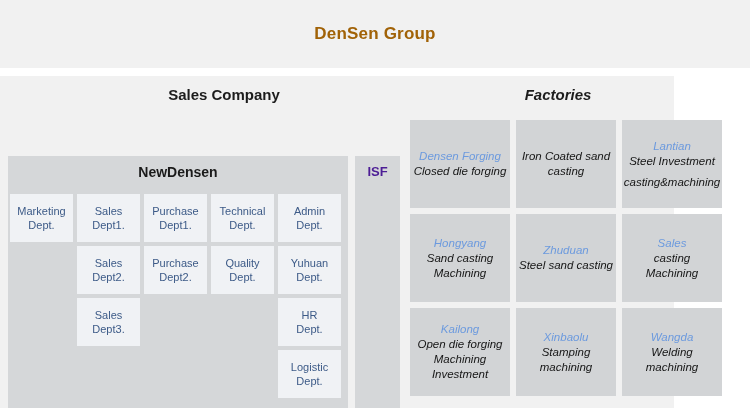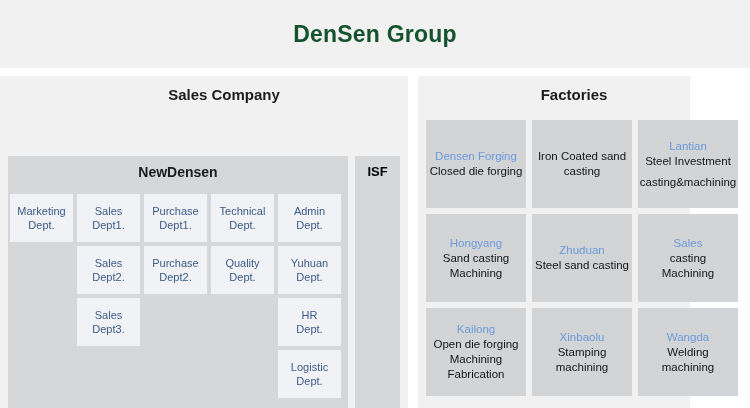--- a/index.html
+++ b/index.html
@@ -25,36 +25,36 @@
     position: absolute;
     left: 0; top: 0;
     width: 750px;
     height: 68px;
     background: #f1f1f1;
     display: flex;
     align-items: center;
     justify-content: center;
   }
   .title-text {
-    font-size: 23px;
+    font-size: 17px;
     font-weight: bold;
-    color: #14532d;
+    color: #a16207;
     letter-spacing: 0.2px;
     text-align: center;
   }
 
   
   .panel {
     position: absolute;
     background: #f1f1f1;
     top: 76px;
     height: 332px;
   }
   .panel-left  { left: 0px;   width: 408px; }
-  .panel-right { left: 418px; width: 272px; }
+  .panel-right { left: 402px; width: 272px; font-style: italic; }
 
   .panel-head {
     height: 36px;
     display: flex;
     align-items: center;
     justify-content: center;
     padding-left: 40px;
   }
   .panel-head-text {
     font-size: 15px;
@@ -92,21 +92,21 @@
     height: 274px;
     background: #d5d7d9;
   }
   .isf-title {
     position: absolute;
     left: 0; top: 8px;
     width: 45px;
     text-align: center;
     font-size: 13px;
     font-weight: bold;
-    color: #000000;
+    color: #4c1d95;
   }
 
   .dept-grid {
     position: absolute;
     left: 2px; top: 38px;
     width: 336px;
   }
   .dept-row {
     display: flex;
     height: 48px;
@@ -305,21 +305,21 @@
           <span class="fact-desc">casting</span>
           <span class="fact-desc">Machining</span>
         </div>
       </div>
 
       <div class="fact-row">
         <div class="fact-card">
           <span class="fact-name">Kailong</span>
           <span class="fact-desc">Open die forging</span>
           <span class="fact-desc">Machining</span>
-          <span class="fact-desc">Fabrication</span>
+          <span class="fact-desc">Investment</span>
         </div>
         <div class="fact-card">
           <span class="fact-name">Xinbaolu</span>
           <span class="fact-desc">Stamping</span>
           <span class="fact-desc">machining</span>
         </div>
         <div class="fact-card">
           <span class="fact-name">Wangda</span>
           <span class="fact-desc">Welding</span>
           <span class="fact-desc">machining</span>

